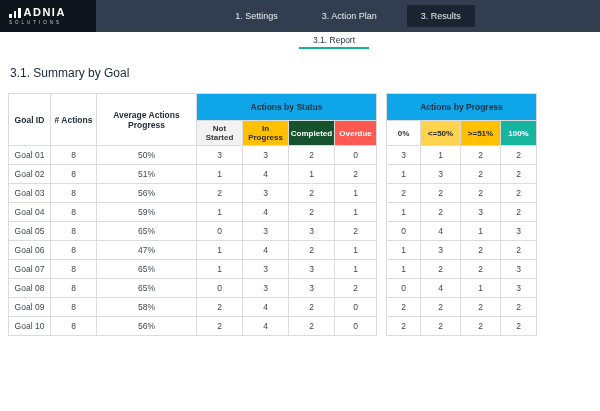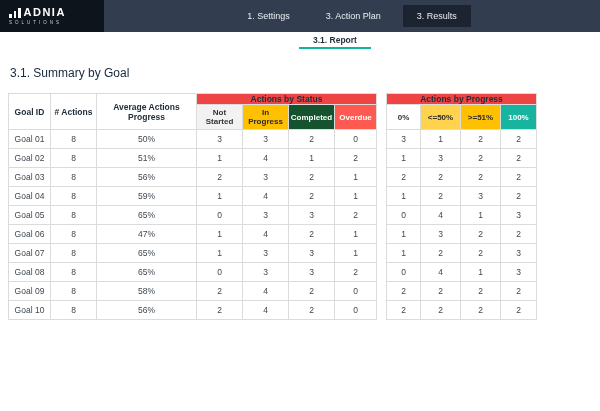--- a/index.html
+++ b/index.html
@@ -7,54 +7,54 @@
   body {
     font-family:"Liberation Sans", sans-serif;
     background:#ffffff;
     overflow:hidden;
   }
   .app { width:600px; height:411px; background:#fff; position:relative; }
 
   
   .header { display:flex; height:32px; background:#323E4F; align-items:stretch; }
   .logo-box {
-    width:104px; background:#0E141C; color:#fff;
+    width:96px; background:#0E141C; color:#fff;
     display:flex; flex-direction:column; justify-content:center;
     padding-left:9px;
   }
   .logo-row { display:flex; align-items:flex-end; gap:3px; }
   .bars { display:flex; align-items:flex-end; gap:2px; height:10px; }
   .bars i { display:block; width:2.5px; background:#fff; }
   .bars i:nth-child(1){ height:4px; }
   .bars i:nth-child(2){ height:7px; }
   .bars i:nth-child(3){ height:10px; }
   .logo-name { font-size:11px; font-weight:bold; letter-spacing:1.5px; line-height:1; }
   .logo-sub { font-size:4.5px; letter-spacing:3px; color:#C9D1D9; margin-top:2px; }
 
-  .main-tabs { flex:1; display:flex; align-items:center; justify-content:center; gap:8px; }
+  .main-tabs { flex:1; display:flex; align-items:center; justify-content:center; gap:16px; }
   .tab { color:#E9EEF3; font-size:9px; padding:6px 14px; cursor:pointer; white-space:nowrap; }
   .tab.active { background:#1B2430; }
 
   
   .subtabs { display:flex; height:17px; margin-left:299px; }
   .subtab { font-size:8.5px; display:flex; align-items:center; padding:0 14px; cursor:pointer; white-space:nowrap; }
-  .subtab.active { background:#fff; color:#1F2D3B; font-weight:bold; border-bottom:2px solid #12B39B; }
+  .subtab.active { background:#fff; color:#1F2D3B; font-weight:normal; border-bottom:2px solid #12B39B; }
   .subtab.inactive { background:#323E4F; color:#F2F5F8; }
 
   
   .page-title { font-size:12px; color:#17293B; font-weight:400; margin:17px 0 13px 10px; }
 
   
   .report-table { border-collapse:collapse; margin-left:8px; table-layout:fixed; }
   .report-table th, .report-table td { border:1px solid #DBDBDB; }
   .th-main {
     background:#fff; font-weight:bold; font-size:8.5px; color:#222E3A;
     vertical-align:middle; padding:2px;
   }
-  .group-th { background:#ef4444; font-weight:bold; font-size:8.5px; color:#222E3A; padding:0 0; text-align:center; }
+  .group-th { background:#0ea5e9; font-weight:bold; font-size:8.5px; color:#222E3A; padding:8px 0; text-align:center; }
   .sub-th { font-size:8px; font-weight:bold; padding:3px 1px; text-align:center; }
   .c-notstarted { background:#F2F2F2; color:#333; }
   .c-inprogress { background:#FFC000; color:#2A2A2A; }
   .c-completed { background:#14532d; color:#fff; }
   .c-overdue   { background:#FF5A52; color:#fff; }
   .c-p0   { background:#FFFFFF; color:#333; }
   .c-p50  { background:#FFD34D; color:#2A2A2A; }
   .c-p51  { background:#FFC000; color:#2A2A2A; }
   .c-p100 { background:#17B5A0; color:#fff;text-align:center; }
 

